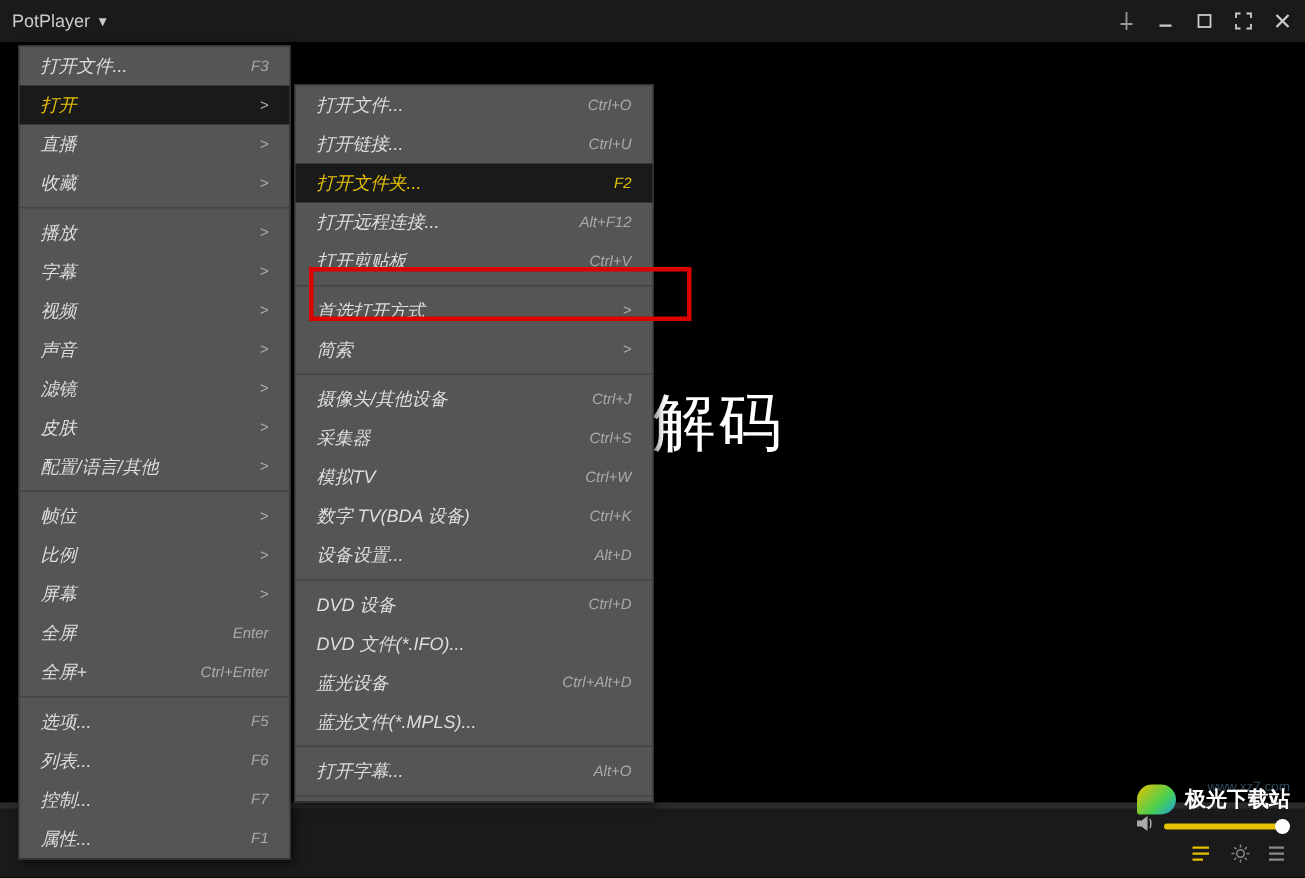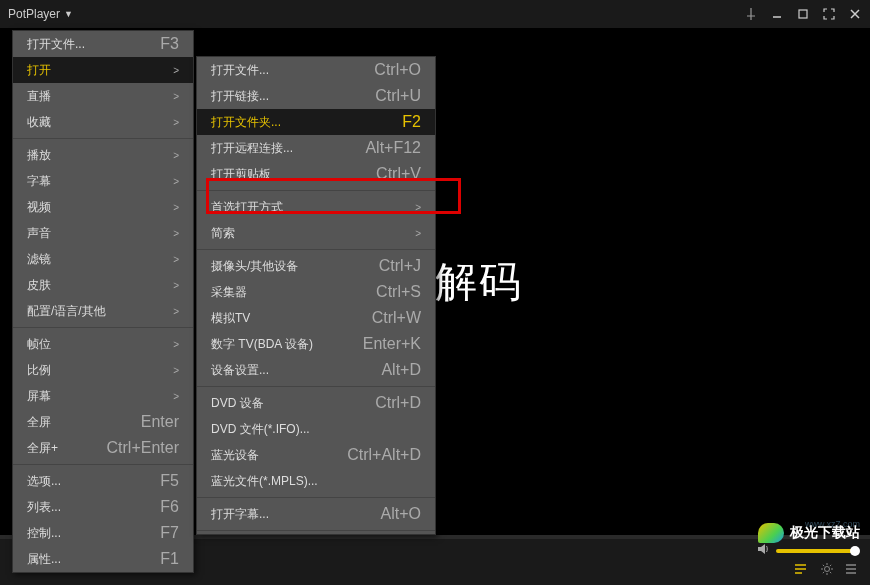--- a/index.html
+++ b/index.html
@@ -15,24 +15,24 @@
 
 .bottom-bar { position: absolute; left: 0; right: 0; bottom: 0; height: 50px; background: #1a1a1a; }
 .progress { position: absolute; left: 0; right: 0; top: 0; height: 4px; background: #2a2a2a; }
 .controls { position: absolute; bottom: 6px; right: 12px; display: flex; align-items: center; gap: 10px; }
 .ctrl-icon { color: #888; cursor: pointer; font-size: 14px; }
 .vol-area { position: absolute; bottom: 26px; right: 14px; display: flex; align-items: center; gap: 6px; }
 .vol-slider { width: 80px; height: 4px; background: #e6c200; position: relative; border-radius: 2px; }
 .vol-handle { position: absolute; right: -4px; top: -3px; width: 10px; height: 10px; background: #fff; border-radius: 50%; }
 
 .menu { position: absolute; background: #555; color: #ddd; font-size: 12px; box-shadow: 2px 2px 6px rgba(0,0,0,0.6); border: 1px solid #333; }
-.menu-item { height: 26px; display: flex; align-items: center; justify-content: space-between; padding: 0 14px; cursor: pointer; }
+.menu-item { height: 26px; display: flex; align-items: center; justify-content: space-between; padding: 0 14px; cursor: pointer; font-style: italic; }
 .menu-item.highlighted { background: #1a1a1a; color: #e6c200; }
 .menu-sep { height: 1px; background: #444; margin: 3px 0; }
-.menu-shortcut { color: #aaa; font-size: 16px; }
+.menu-shortcut { color: #aaa; font-size: 10px; }
 .menu-item.highlighted .menu-shortcut { color: #e6c200; text-align: right; }
 .submenu-arrow { color: #aaa; font-size: 10px; }
 
 .menu1 { top: 30px; left: 12px; width: 182px; }
 .menu2 { top: 56px; left: 196px; width: 240px; }
 
 .red-box { position: absolute; border: 3px solid #d00; top: 178px; left: 206px; width: 255px; height: 36px; z-index: 20; pointer-events: none; }
 
 .watermark { position: absolute; right: 10px; bottom: 42px; display: flex; align-items: center; gap: 6px; color: #27b0e8; font-size: 14px; }
 .wm-icon { width: 26px; height: 20px; background: linear-gradient(135deg,#e6c200,#4acf50 60%,#1aa0e0); border-radius: 10px 10px 10px 2px; }
@@ -246,21 +246,21 @@
     <div class="menu-item">
       <span>采集器</span>
       <span class="menu-shortcut">Ctrl+S</span>
     </div>
     <div class="menu-item">
       <span>模拟TV</span>
       <span class="menu-shortcut">Ctrl+W</span>
     </div>
     <div class="menu-item">
       <span>数字 TV(BDA 设备)</span>
-      <span class="menu-shortcut">Enter+K</span>
+      <span class="menu-shortcut">Ctrl+K</span>
     </div>
     <div class="menu-item">
       <span>设备设置...</span>
       <span class="menu-shortcut">Alt+D</span>
     </div>
     <div class="menu-sep"></div>
     <div class="menu-item">
       <span>DVD 设备</span>
       <span class="menu-shortcut">Ctrl+D</span>
     </div>

